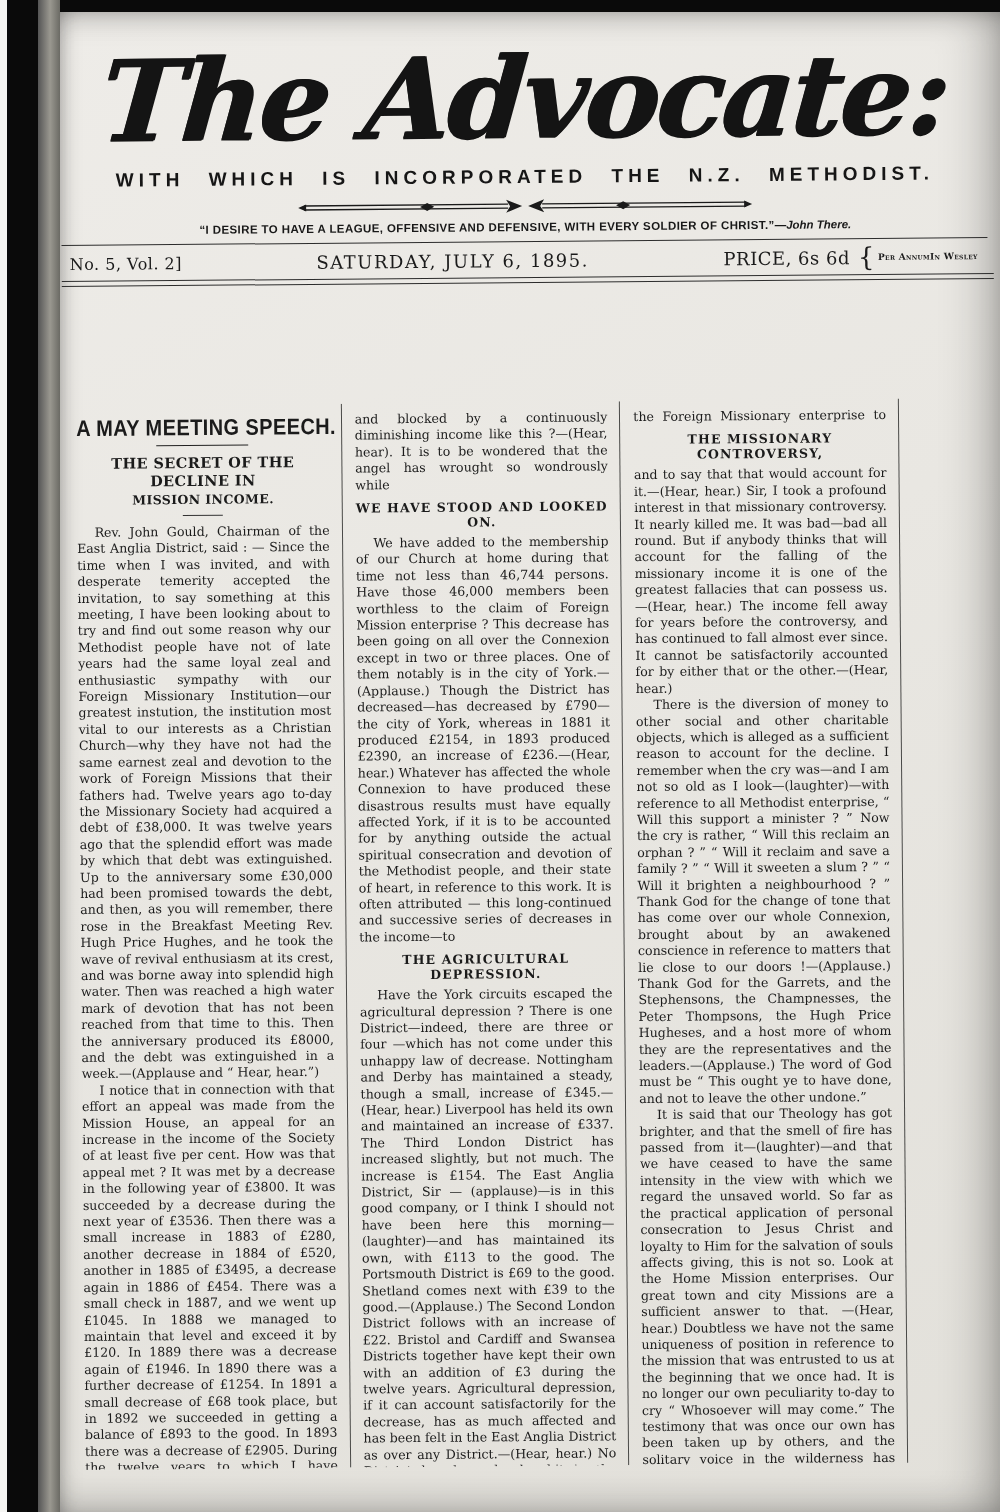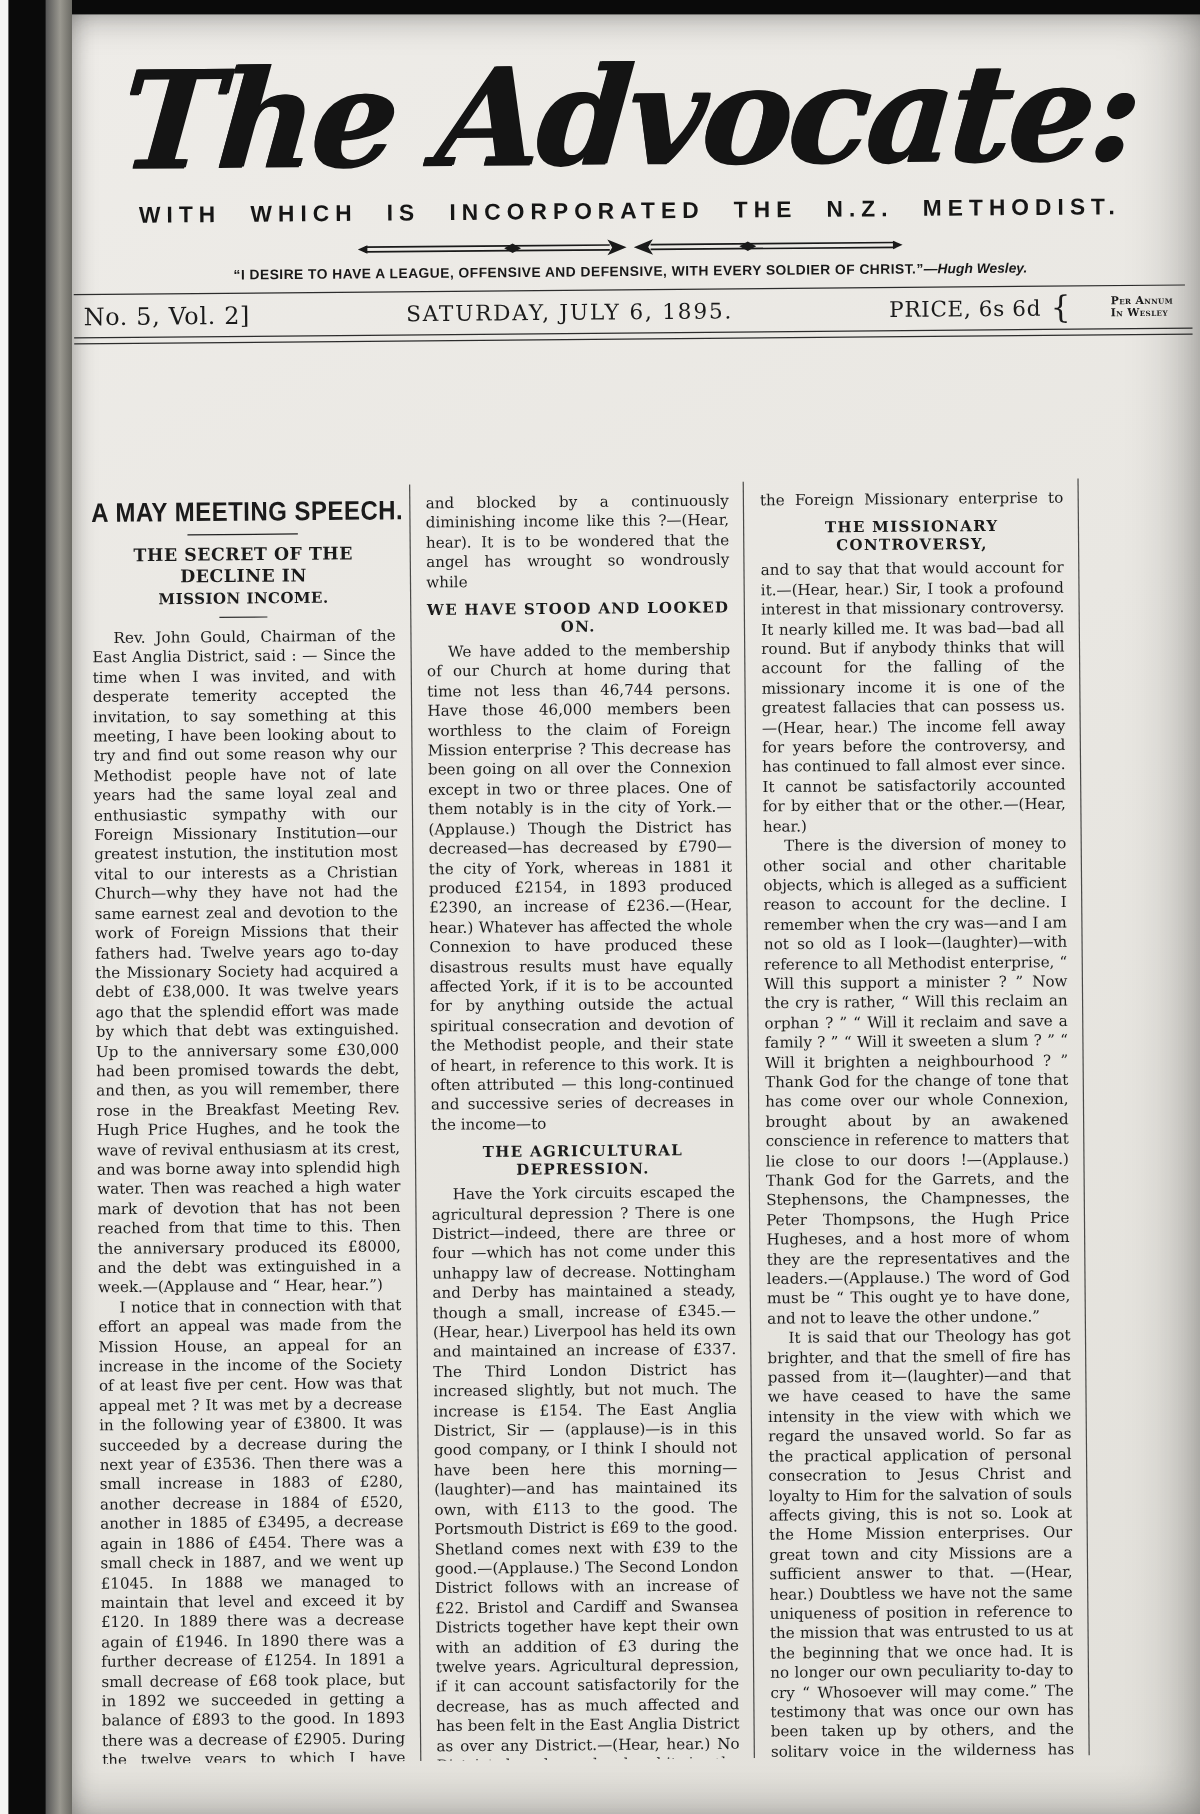--- a/index.html
+++ b/index.html
@@ -42,26 +42,26 @@
     font-size:11.5px;letter-spacing:.4px;color:#181818;
   }
   .motto-attr{font-weight:bold;font-style:italic;letter-spacing:0;}
 
   
   .rule-thin{border-top:1.5px solid #2c2c2c;margin:8px 8px 0 6px;}
   .issue-row{
     display:flex;align-items:center;justify-content:space-between;
     padding:5px 18px 4px 14px;
   }
-  .issue-no{font-size:20px;letter-spacing:.5px;}
+  .issue-no{font-size:16px;letter-spacing:.5px;}
   .issue-date{font-size:18px;letter-spacing:1.5px;font-weight:500;}
   .issue-price{display:flex;align-items:center;font-size:18px;letter-spacing:.5px;}
   .issue-price .brace{font-size:26px;font-weight:normal;margin:0 3px 0 8px;line-height:1;}
-  .price-terms{display:flex;flex-direction:column;justify-content:flex-start;
-    font-size:9px;line-height:10px;font-variant:small-caps;letter-spacing:.3px;font-weight:bold;margin-left:30px;}
+  .price-terms{display:flex;flex-direction:row;justify-content:flex-start;
+    font-size:9px;line-height:10px;font-variant:small-caps;letter-spacing:.3px;font-weight:bold;}
   .rule-double{height:4px;border-top:1.5px solid #2c2c2c;border-bottom:1.5px solid #2c2c2c;margin:0 2px 0 6px;}
 
   
   .columns{
     position:absolute;top:390px;left:6px;right:98px;bottom:46px;
     display:flex;border-right:1px solid #4a4a48;overflow:hidden;
   }
   .col{flex:1 1 0;padding:8px 12px 0 13px;overflow:hidden;}
   .col + .col{border-left:1px solid #4a4a48;}
 
@@ -108,21 +108,21 @@
             <path d="M232 9 L216 2.5 L220 9 L216 15.5 Z" stroke-width="0"></path>
             <path d="M238 9 L254 2.5 L250 9 L254 15.5 Z" stroke-width="0"></path>
             <line x1="252" y1="7" x2="456" y2="7" stroke-width="1.4"></line>
             <line x1="252" y1="11" x2="456" y2="11" stroke-width="1.4"></line>
             <path d="M462 9 L454 5.5 L454 12.5 Z" stroke-width="0"></path>
             <path d="M130 9 l7 -4 l7 4 l-7 4 Z" stroke-width="0"></path>
             <path d="M326 9 l7 -4 l7 4 l-7 4 Z" stroke-width="0"></path>
           </g>
         </svg>
         <div class="motto">
-          <span>“I DESIRE TO HAVE A LEAGUE, OFFENSIVE AND DEFENSIVE, WITH EVERY SOLDIER OF CHRIST.”</span><span class="motto-attr">—Hugh Wesley.</span>
+          <span>“I DESIRE TO HAVE A LEAGUE, OFFENSIVE AND DEFENSIVE, WITH EVERY SOLDIER OF CHRIST.”</span><span class="motto-attr">—John There.</span>
         </div>
       </header>
 
       <div class="rule-thin"></div>
 
       <div class="issue-row">
         <span class="issue-no">No. 5, Vol. 2]</span>
         <span class="issue-date">SATURDAY, JULY 6, 1895.</span>
         <span class="issue-price">
           <span>PRICE, 6s 6d</span>

